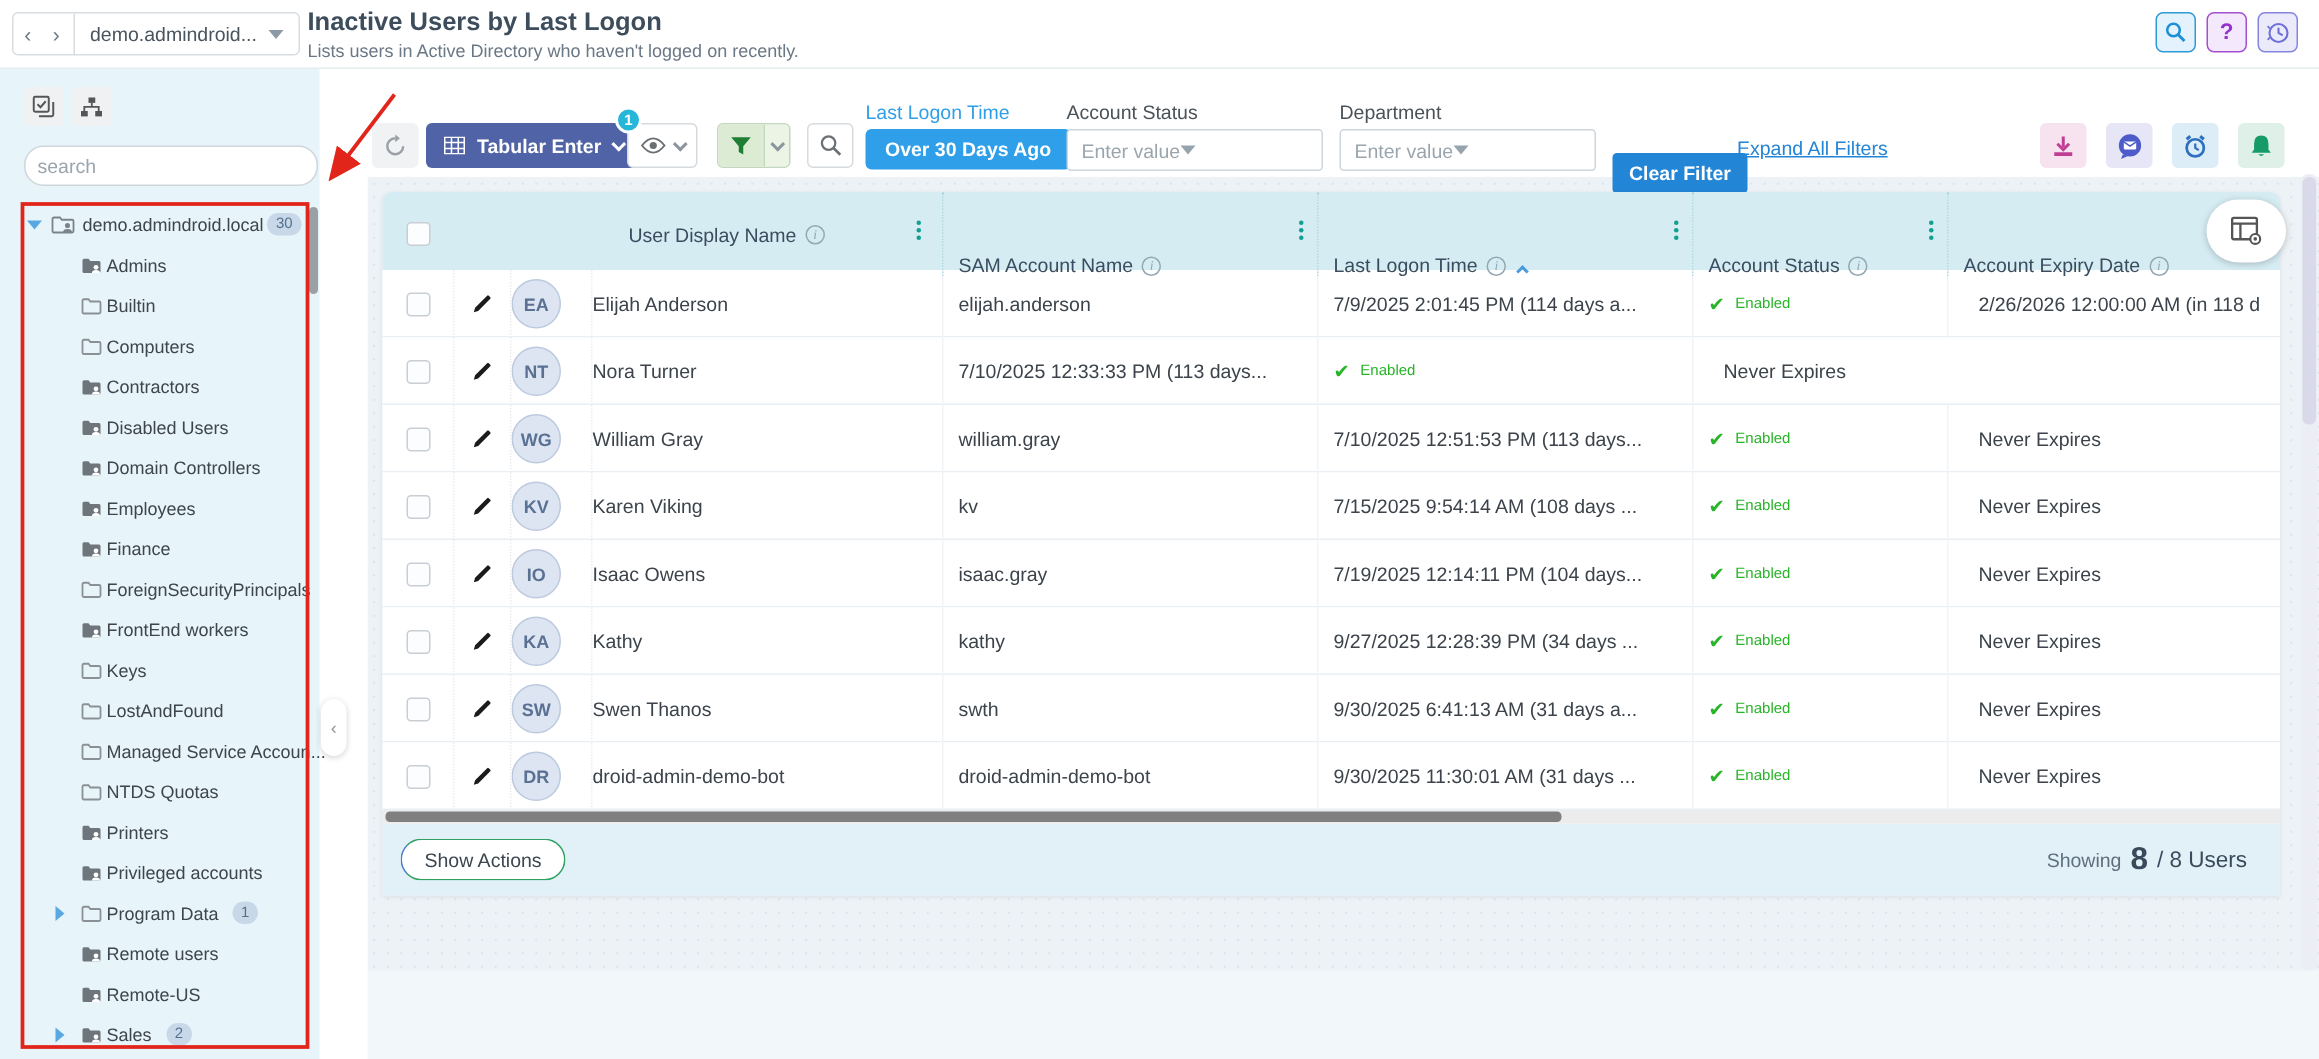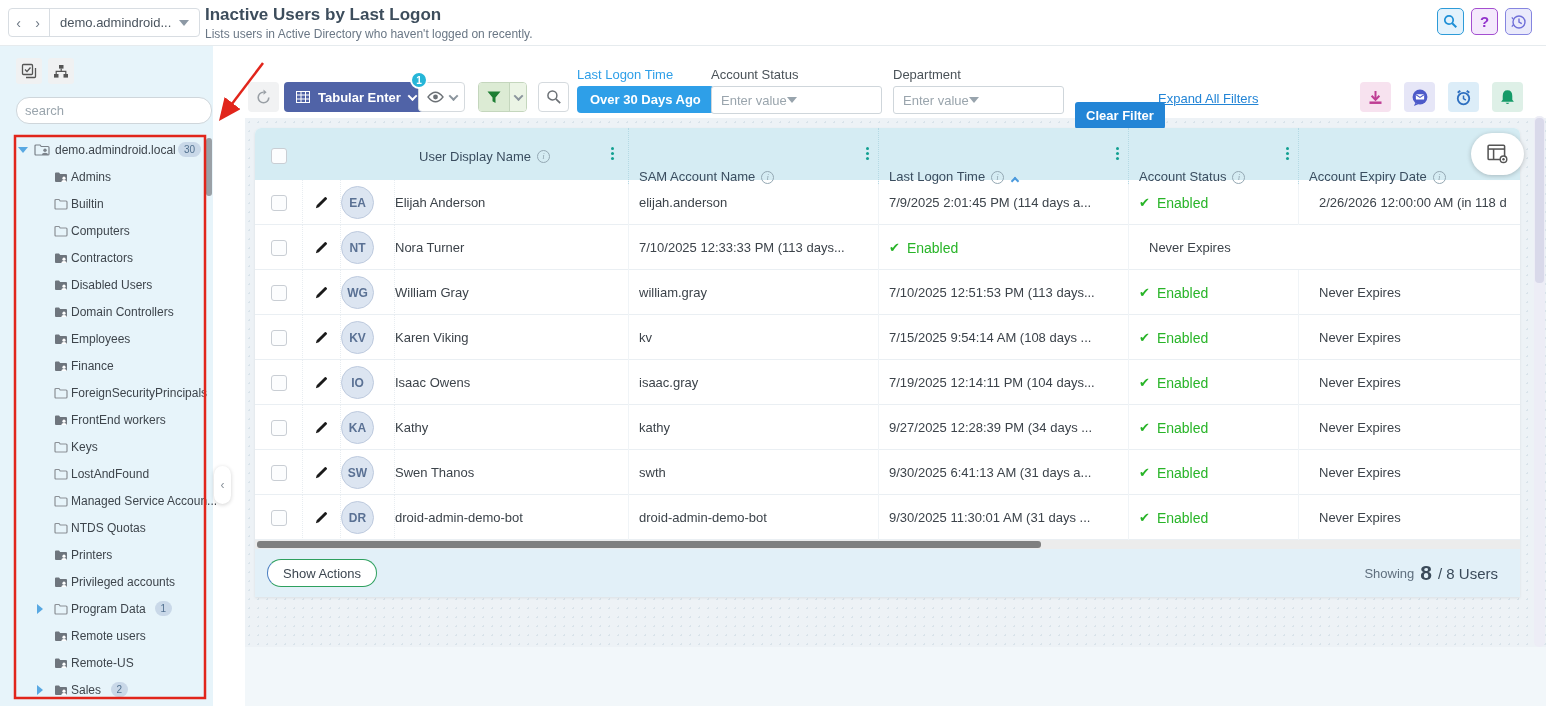--- a/index.html
+++ b/index.html
@@ -94,21 +94,21 @@
 
   .trow { height:45px; border-bottom:1px solid #eaeff3; background:#fff; }
   .td { height:45px; display:flex; align-items:center; overflow:hidden; white-space:nowrap; font-size:13px; color:#3c434a; }
   .td-check { justify-content:center; border-right:1px dotted #e8edf1; }
   .td-edit { justify-content:center; border-right:1px dotted #e8edf1; }
   .td-avatar { justify-content:flex-start; border-right:1px dotted #e8edf1; }
   .td-sam,.td-logon,.td-status,.td-expiry { padding-left:10px; border-left:1px solid #f0f4f7; }
   .td-expiry { padding-left:20px; }
   .avatar { width:33px; height:33px; border-radius:50%; background:#dce5f1; border:1px solid #bdcade; color:#5a7194; font-size:12px; font-weight:700; display:flex; align-items:center; justify-content:center; }
   .status-check { color:#28b428; font-size:13px; margin-right:7px; }
-  .status-text { color:#28b428; font-size:14px; }
+  .status-text { color:#28b428; font-size:10px; }
   .pencil-btn { cursor:pointer; display:flex; }
 
   .hscroll { height:9px; background:#ececec; position:relative; }
   .hscroll-thumb { position:absolute; left:2px; top:1px; width:62%; height:7px; background:#7f7f7f; border-radius:3px; }
 
   .card-footer { height:48px; background:#e2f0f8; display:flex; align-items:center; justify-content:space-between; padding:0 22px 0 12px; }
   .btn-actions { height:28px; background:#fff; border:1px solid #2ea05f; border-left-color:#4a7fc1; border-radius:15px; font-size:13px; color:#3c4650; display:flex; align-items:center; padding:0 15px; cursor:pointer; }
   .showing { display:flex; align-items:center; gap:6px; color:#5f6f7e; font-size:13px; }
   .showing b { font-size:21px; color:#3a4a5a; font-weight:700; }
   .showing i { font-style:normal; font-size:15px; color:#3a4a5a; }

